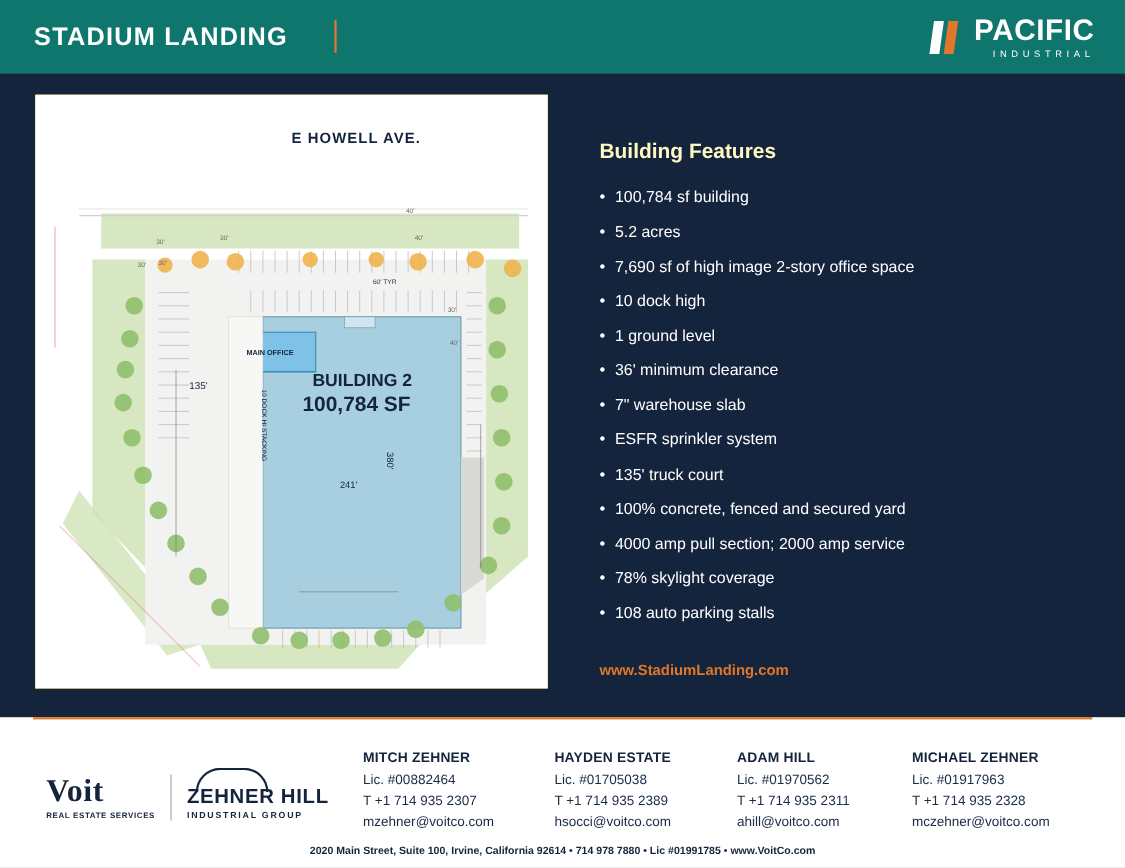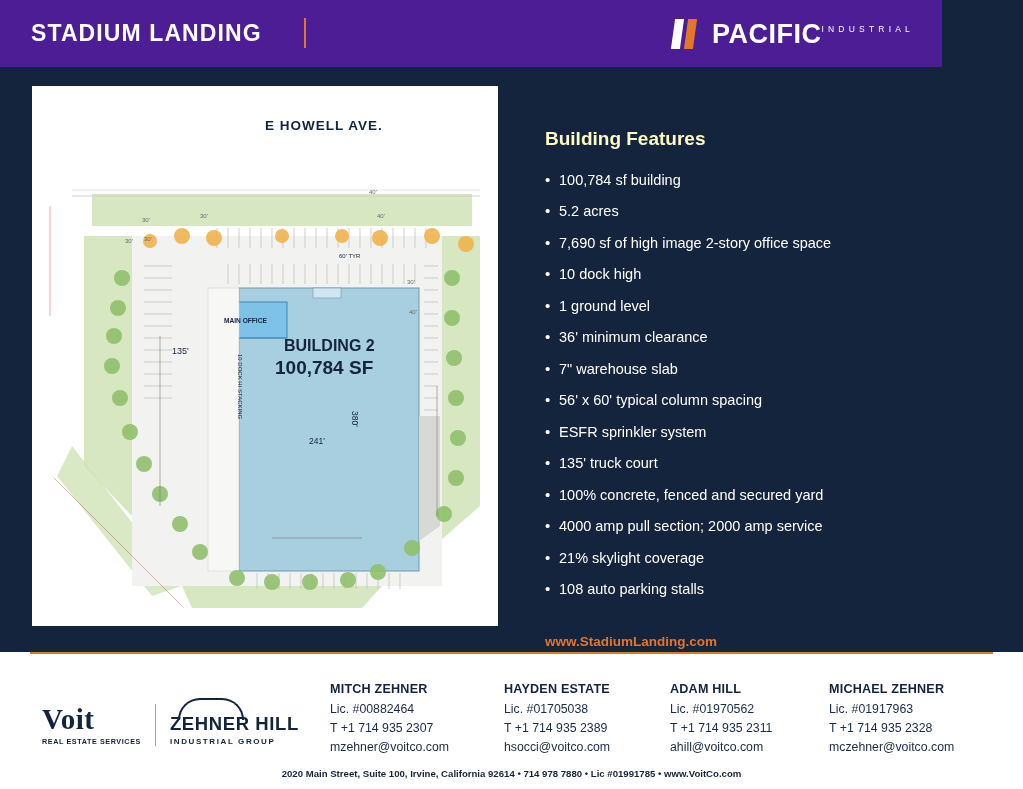--- a/index.html
+++ b/index.html
@@ -17,23 +17,23 @@
     position: relative;
     width: 1023px;
     height: 789px;
     background: #14243c;
   }
 
   
   .header {
     position: absolute;
     left: 0; top: 0;
-    width: 942px;
+    width: 1023px;
     height: 67px;
-    background: #4c1d95;
+    background: #0f766e;
   }
   .header-title {
     position: absolute;
     left: 31px;
     top: 20px;
     font-size: 23px;
     font-weight: bold;
     letter-spacing: 1.1px;
     color: #ffffff;
   }
@@ -81,21 +81,21 @@
     transform: skewX(-8deg);
   }
   .logo-mark .bar2 {
     left: 13px;
     height: 30px;
     background: #e0772a;
     transform: skewX(-8deg);
   }
   .logo-text {
     display: flex;
-    flex-direction: row;
+    flex-direction: column;
     justify-content: center;
   }
   .logo-name {
     font-size: 27px;
     font-weight: bold;
     color: #ffffff;
     letter-spacing: 0.5px;
     line-height: 1;
   }
   .logo-sub {
@@ -466,26 +466,25 @@
 
   <div class="features">
     <div class="features-title">Building Features</div>
     <div class="feature-item">100,784 sf building</div>
     <div class="feature-item">5.2 acres</div>
     <div class="feature-item">7,690 sf of high image 2-story office space</div>
     <div class="feature-item">10 dock high</div>
     <div class="feature-item">1 ground level</div>
     <div class="feature-item">36' minimum clearance</div>
     <div class="feature-item">7" warehouse slab</div>
-    <div class="feature-item">56' x 60' typical column spacing</div>
     <div class="feature-item">ESFR sprinkler system</div>
     <div class="feature-item">135' truck court</div>
     <div class="feature-item">100% concrete, fenced and secured yard</div>
     <div class="feature-item">4000 amp pull section; 2000 amp service</div>
-    <div class="feature-item">21% skylight coverage</div>
+    <div class="feature-item">78% skylight coverage</div>
     <div class="feature-item">108 auto parking stalls</div>
     <a class="features-link" href="#">www.StadiumLanding.com</a>
   </div>
 
   <div class="footer">
     <div class="footer-rule"></div>
 
     <div class="voit-logo">
       <div>
         <div class="voit-name">Voit</div>

